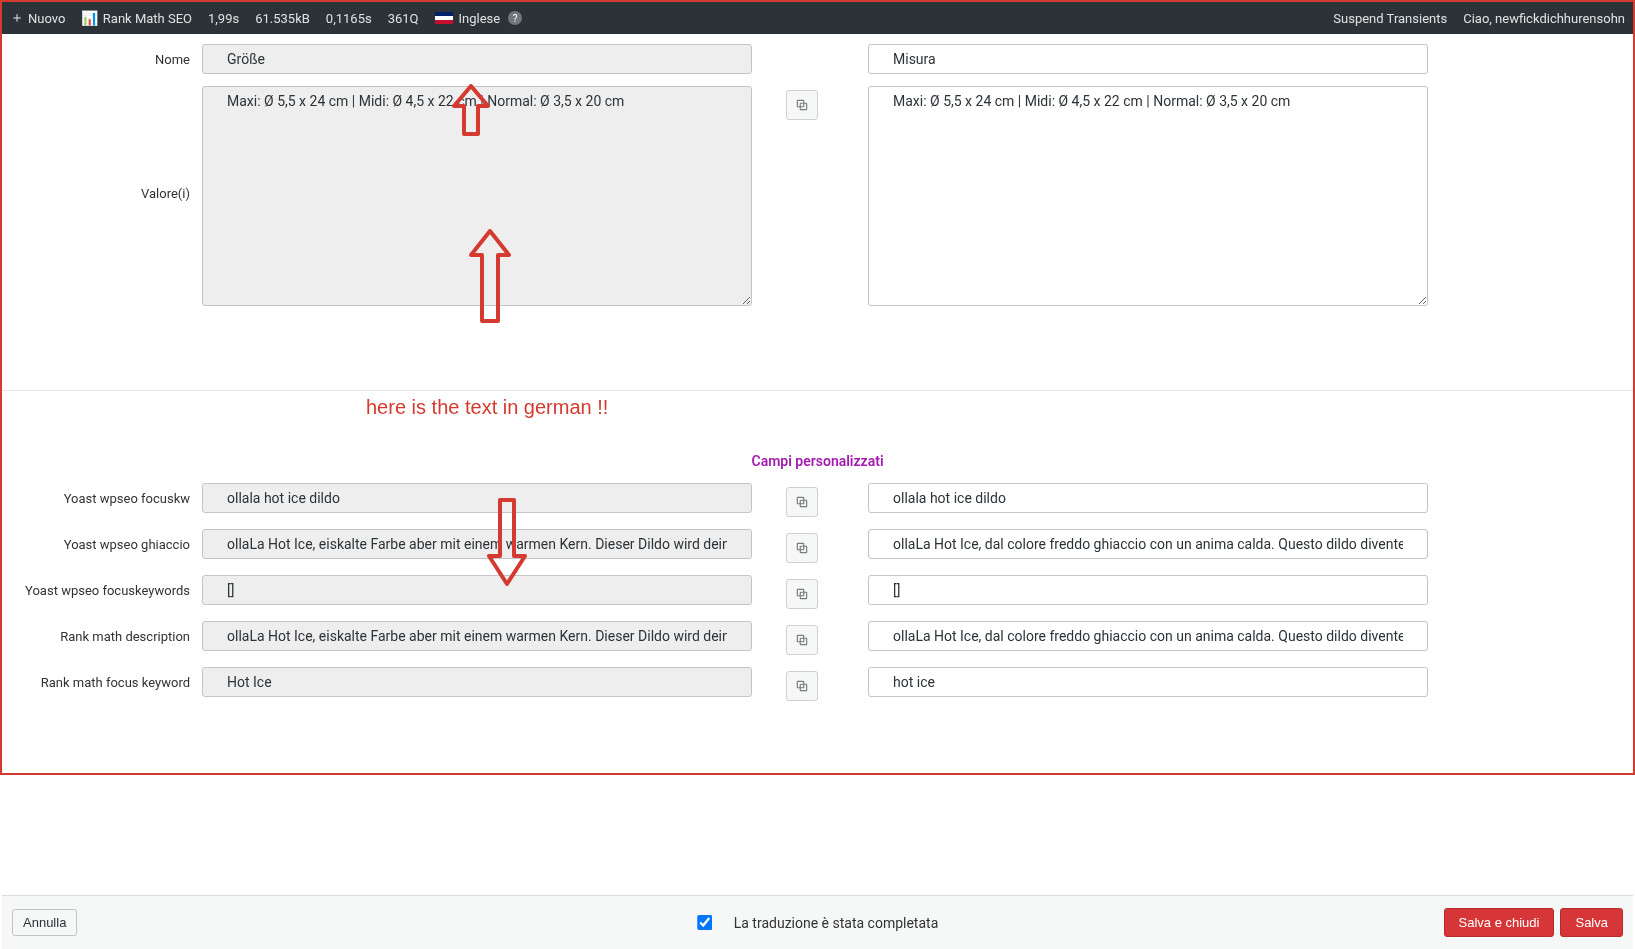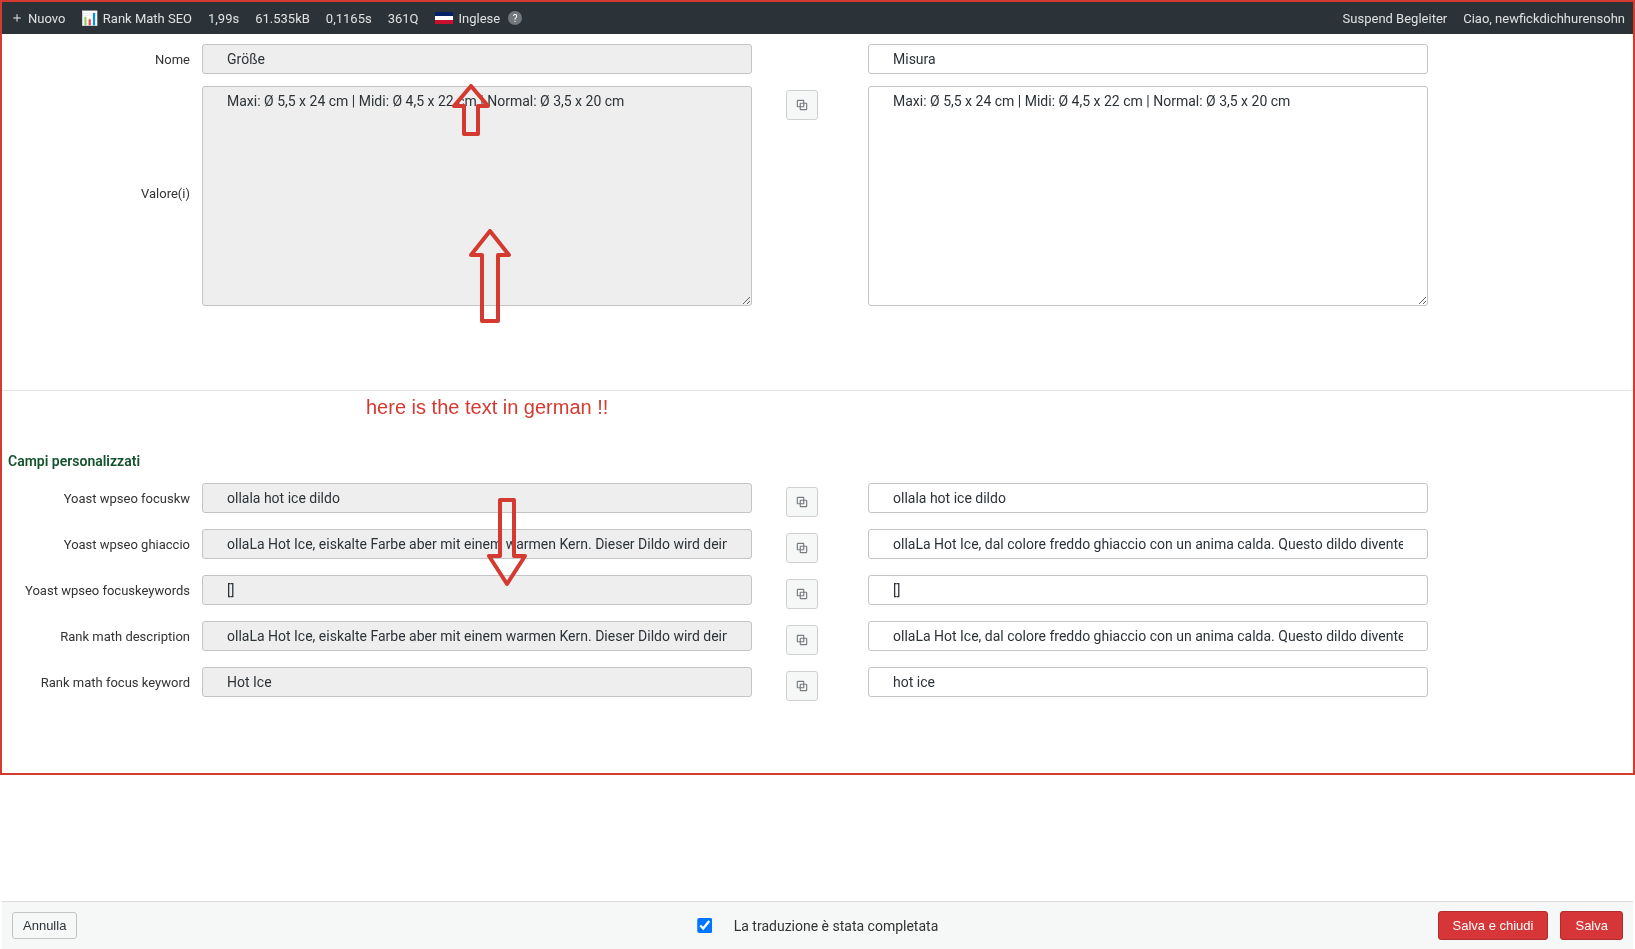--- a/index.html
+++ b/index.html
@@ -95,22 +95,23 @@
   border: 1px solid #d0d0d0;
   background: #f6f7f7;
   border-radius: 3px;
   display: flex; align-items: center; justify-content: center;
   color: #787c82;
   cursor: pointer;
 }
 .section-title {
   font-weight: 600;
   font-size: 14px;
-  color: #14532d;
+  color: #a21caf;
   padding: 50px 6px 14px 6px;
+  text-align: center;
 }
 .separator {
   border-top: 1px solid #e5e5e5;
   margin: 12px 0;
 }
 .anno-text {
   color: #d43a2f;
   font-size: 20px;
   position: absolute;
   left: 364px;
@@ -122,41 +123,41 @@
   width: 40px; height: 60px;
 }
 .arrow-up svg, .arrow-down svg { display: block; }
 .arrow-down {
   position: absolute;
   width: 40px; height: 80px;
 }
 .footer {
   position: fixed;
   bottom: 0; left: 2px; right: 2px;
-  height: 48px;
+  height: 54px;
   background: #f6f7f7;
   border-top: 1px solid #dcdcde;
   display: flex;
   align-items: center;
   justify-content: space-between;
   padding: 0 10px;
 }
 .footer-center {
   display: flex;
   align-items: center;
   gap: 22px;
   position: absolute;
   left: 50%;
   transform: translateX(-50%);
   font-size: 14px;
   color: #333;
 }
 .footer-right {
   display: flex;
-  gap: 12px;
+  gap: 6px;
 }
 .btn-cancel {
   background: #f6f7f7;
   border: 1px solid #c3c4c7;
   padding: 5px 10px;
   border-radius: 3px;
   cursor: pointer;
   color: #2c3338;
   font-size: 13px;
 }
@@ -197,21 +198,21 @@
       <span>361Q</span>
     </div>
     <div class="topbar-item">
       <span class="flag"></span>
       <span>Inglese</span>
       <span class="help-circle">?</span>
     </div>
   </div>
   <div class="topbar-right">
     <div class="topbar-item">
-      <span>Suspend Begleiter</span>
+      <span>Suspend Transients</span>
     </div>
     <div class="topbar-item">
       <span>Ciao, newfickdichhurensohn</span>
     </div>
   </div>
 </div>
 
 <div class="content">
 
   <div class="form-row">

